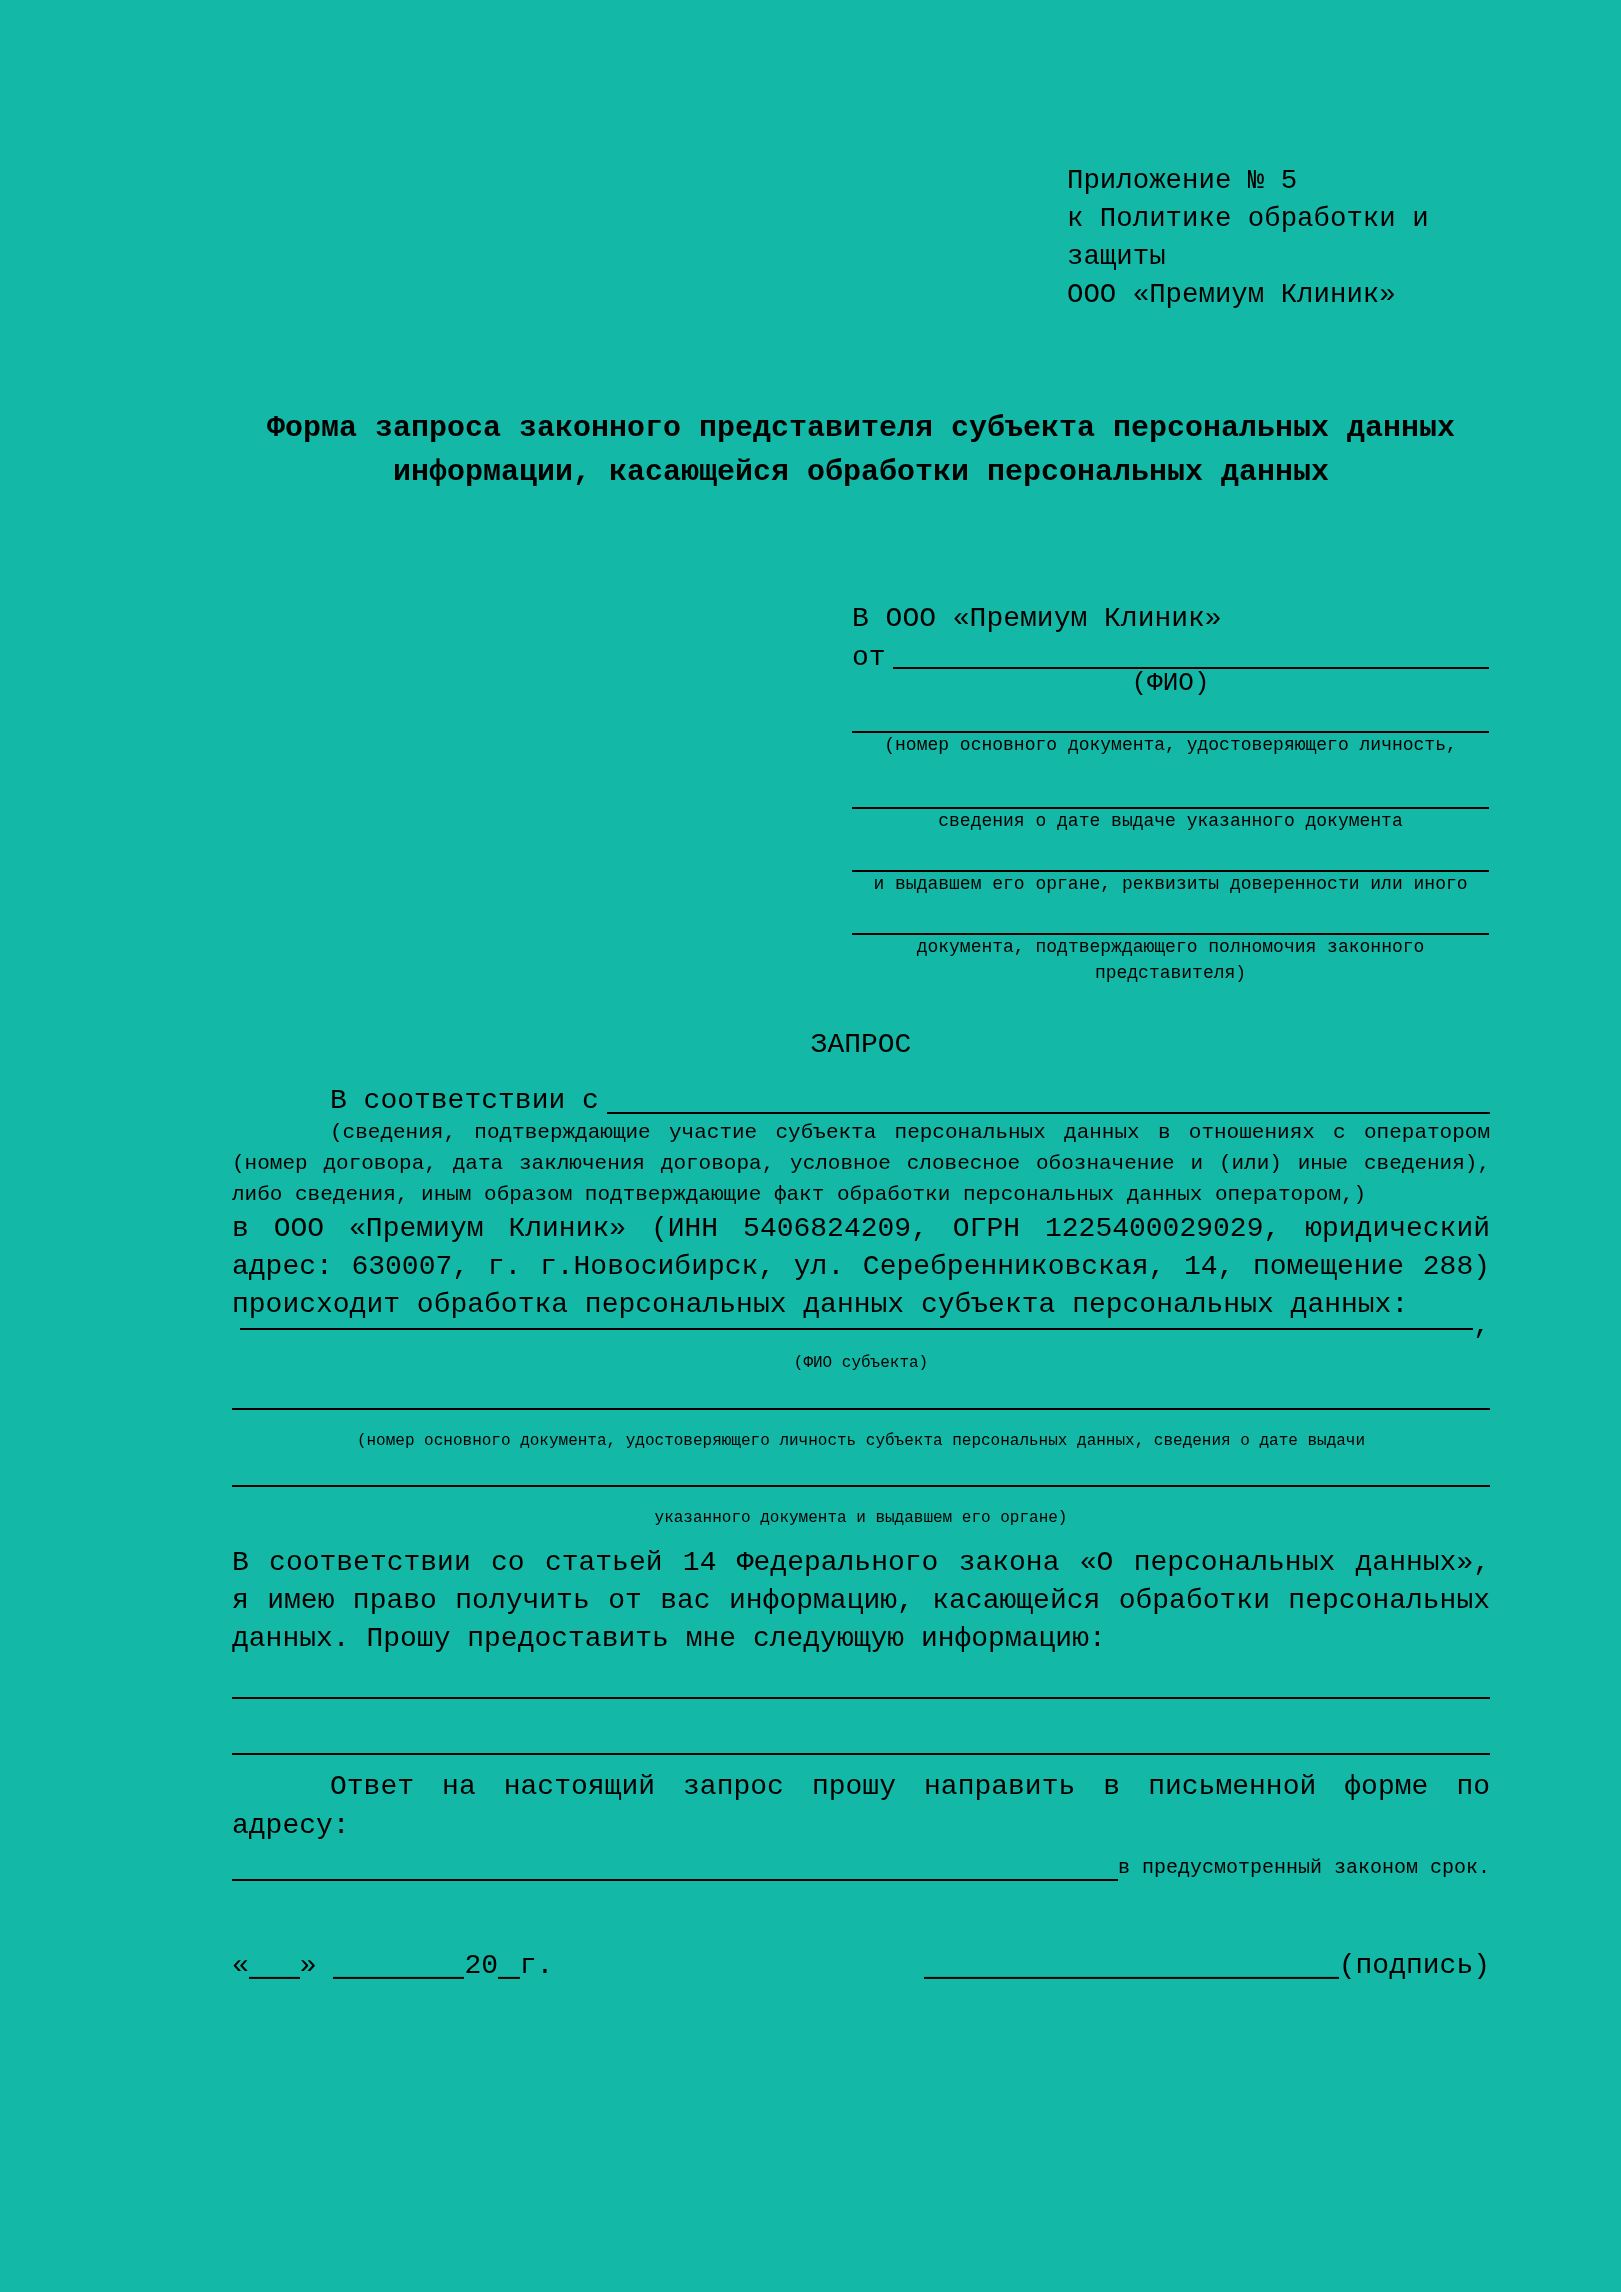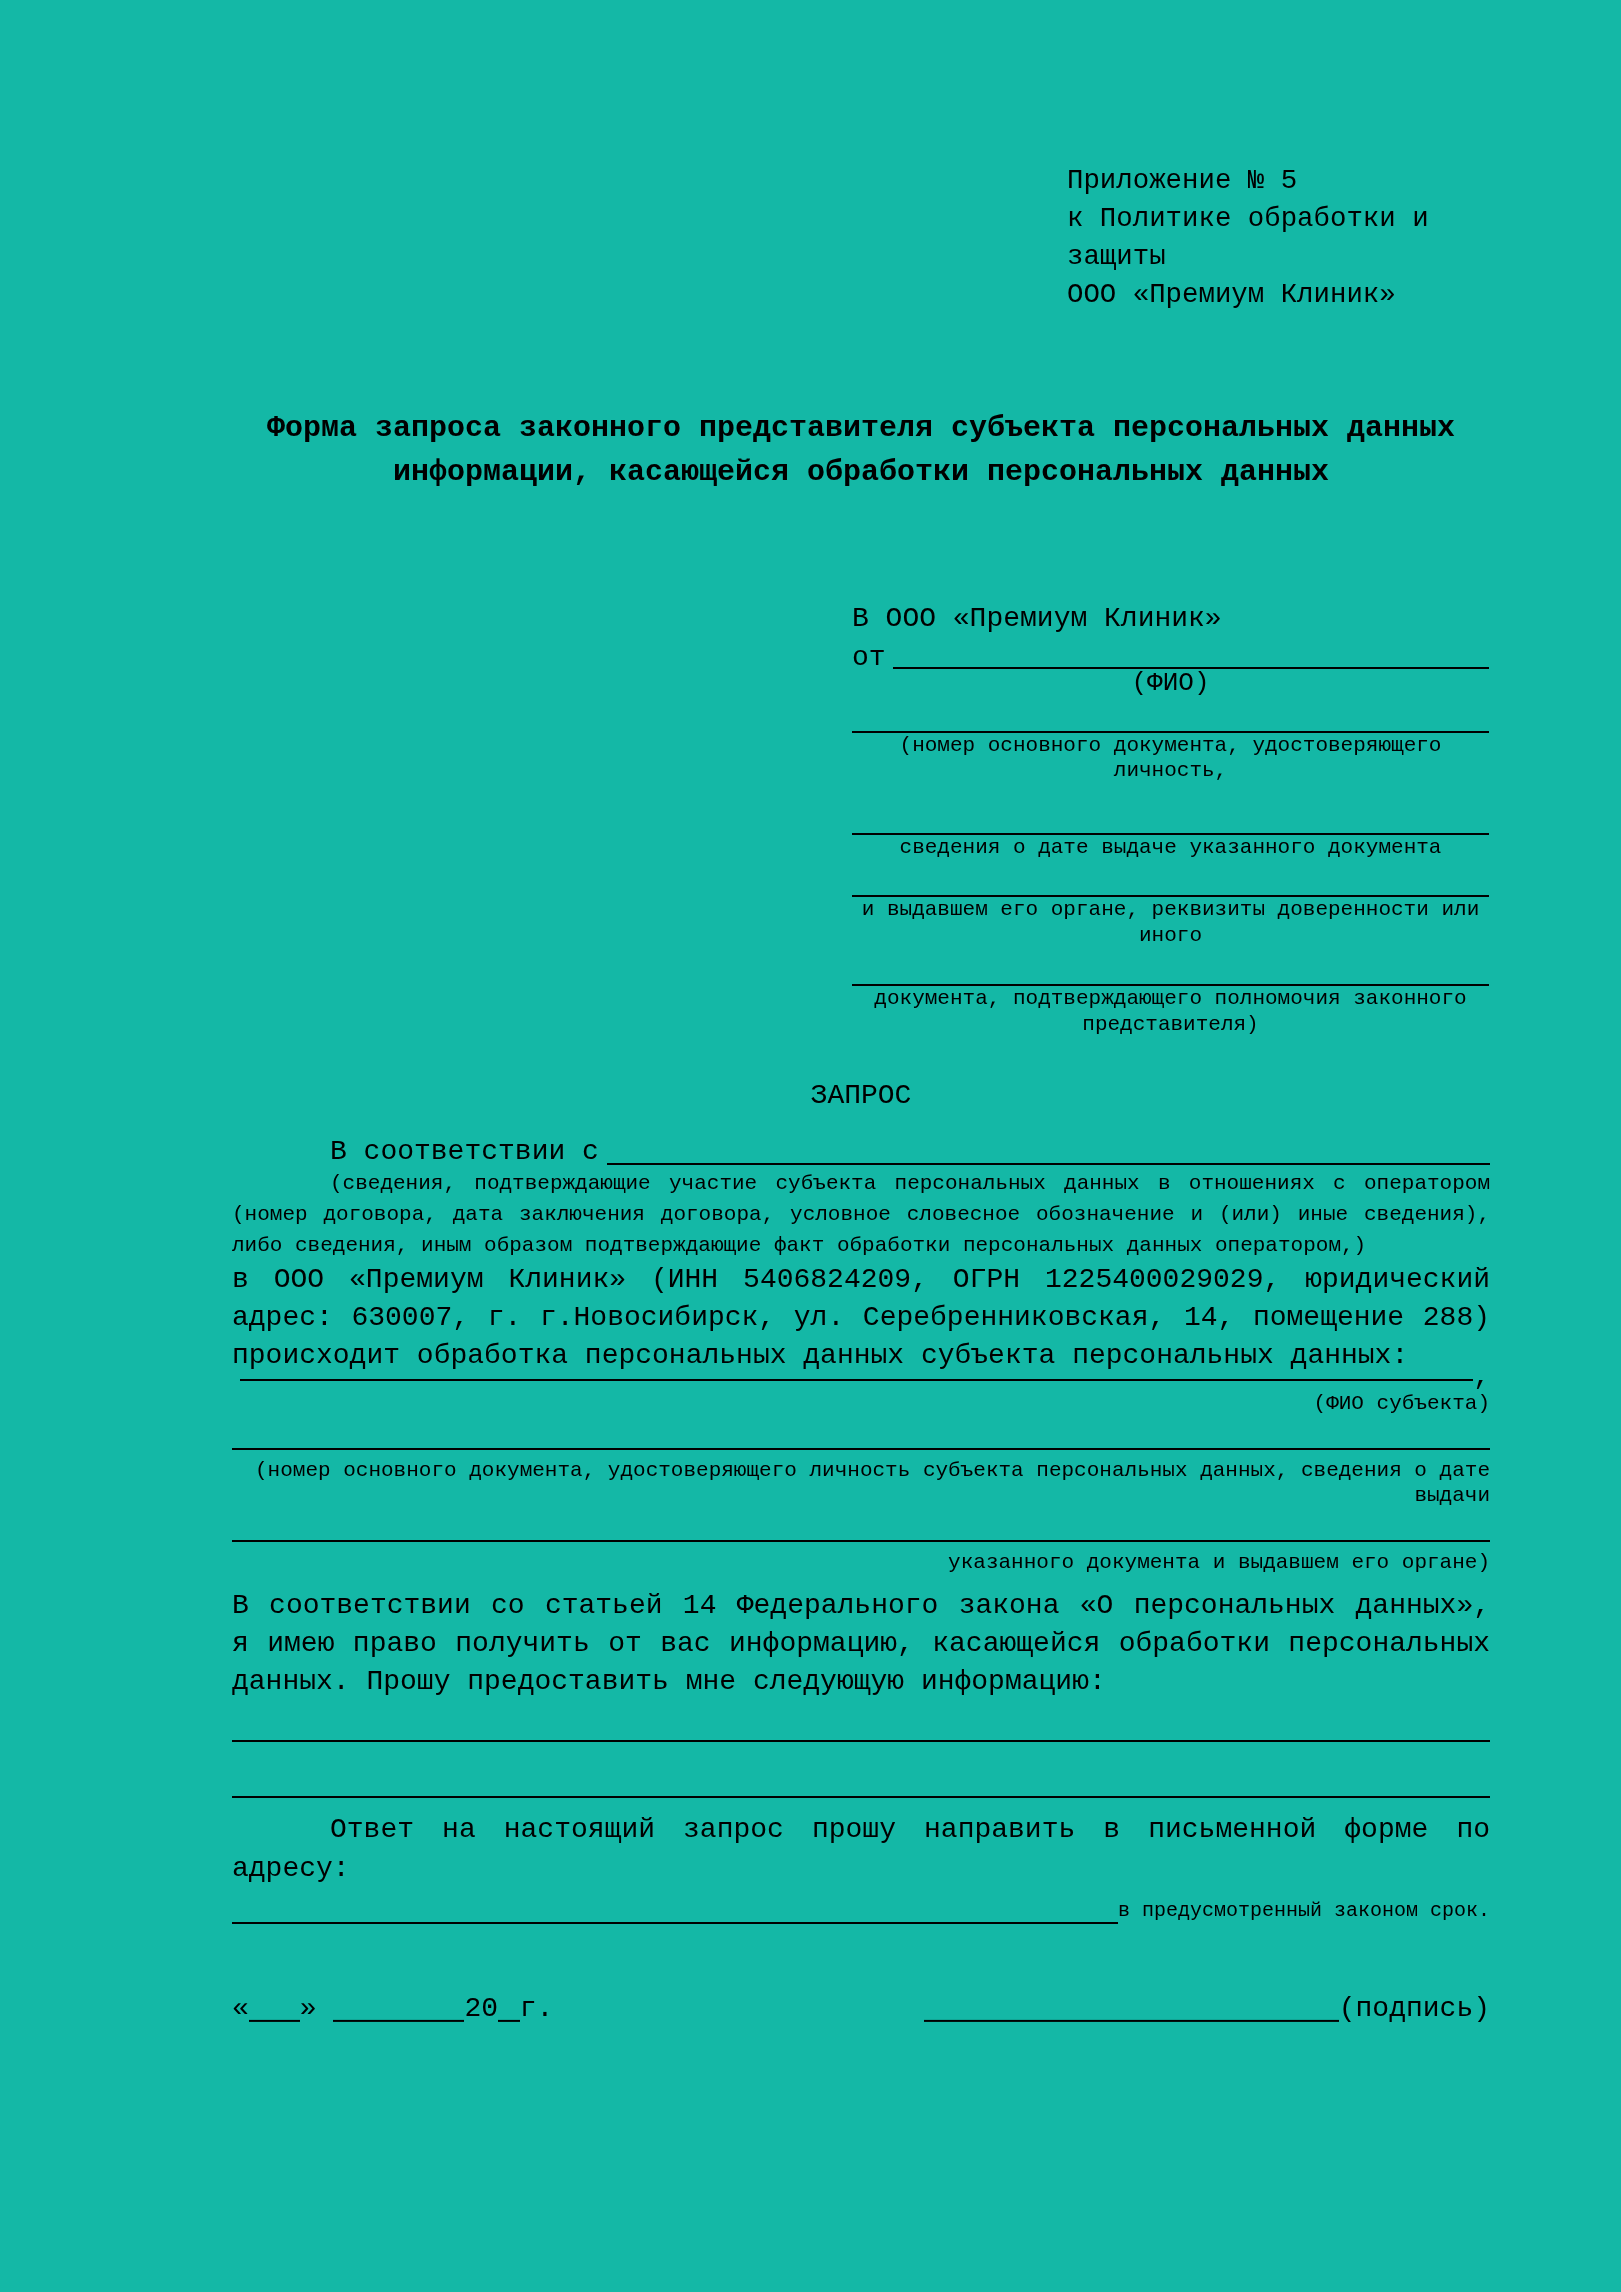--- a/index.html
+++ b/index.html
@@ -18,31 +18,31 @@
 
   
   .addr{margin-top:106px;margin-left:620px;width:637px;font-size:28px;}
   .addr .to{line-height:37px;}
   .from-row{display:flex;align-items:flex-end;height:33px;margin-top:2px;}
   .from-row .lbl{line-height:29px;margin-top:14px;}
   .fill{flex:1;border-bottom:2.9px solid #000;height:0;margin-left:7.8px;margin-bottom:2.9px;}
   .cap{font-size:26px;line-height:23.5px;text-align:center;}
   .uline{border-bottom:2.9px solid #000;}
   .g-a .uline{height:35px;} .g-b .uline{height:49px;} .g-c .uline{height:35px;} .g-d .uline{height:36px;}
-  .g-cap{font-size:21px;line-height:25.5px;text-align:center;}
+  .g-cap{font-size:18px;line-height:25.5px;text-align:center;}
 
   
   .zapros{margin-top:39px;text-align:center;font-size:28px;line-height:39px;}
   .acc-row{display:flex;align-items:flex-end;height:39px;margin-top:13.7px;font-size:28px;text-align:center;}
   .acc-row .lbl{margin-left:98px;line-height:33px;white-space:nowrap;}
   .fine{font-size:21px;line-height:31px;text-align:justify;text-indent:98px;}
   .para{font-size:28px;line-height:38px;text-align:justify;}
   .comma-row{display:flex;align-items:flex-end;height:8.8px;font-size:28px;}
   .comma-row .comma{line-height:13.7px;}
-  .subj-cap{font-size:21px;line-height:25.5px;text-align:right;margin-top:8px;}
+  .subj-cap{font-size:16px;line-height:25.5px;text-align:center;margin-top:19px;}
   .sline{border-bottom:2.9px solid #000;height:31px;}
   .p3{margin-top:11.8px;}
   .hr1{border-bottom:2.9px solid #000;height:0;margin-top:39px;}
   .hr2{border-bottom:2.9px solid #000;height:0;margin-top:54px;}
   .reply1{margin-top:11.8px;font-size:28px;line-height:39px;text-align:justify;text-align-last:justify;text-indent:98px;}
   .reply2{display:flex;align-items:flex-end;height:39px;font-size:20px;justify-content:flex-end;}
   .reply2 .tail{white-space:nowrap;line-height:33px;}
   .reply2 .fill{margin-left:0;}
 
   

